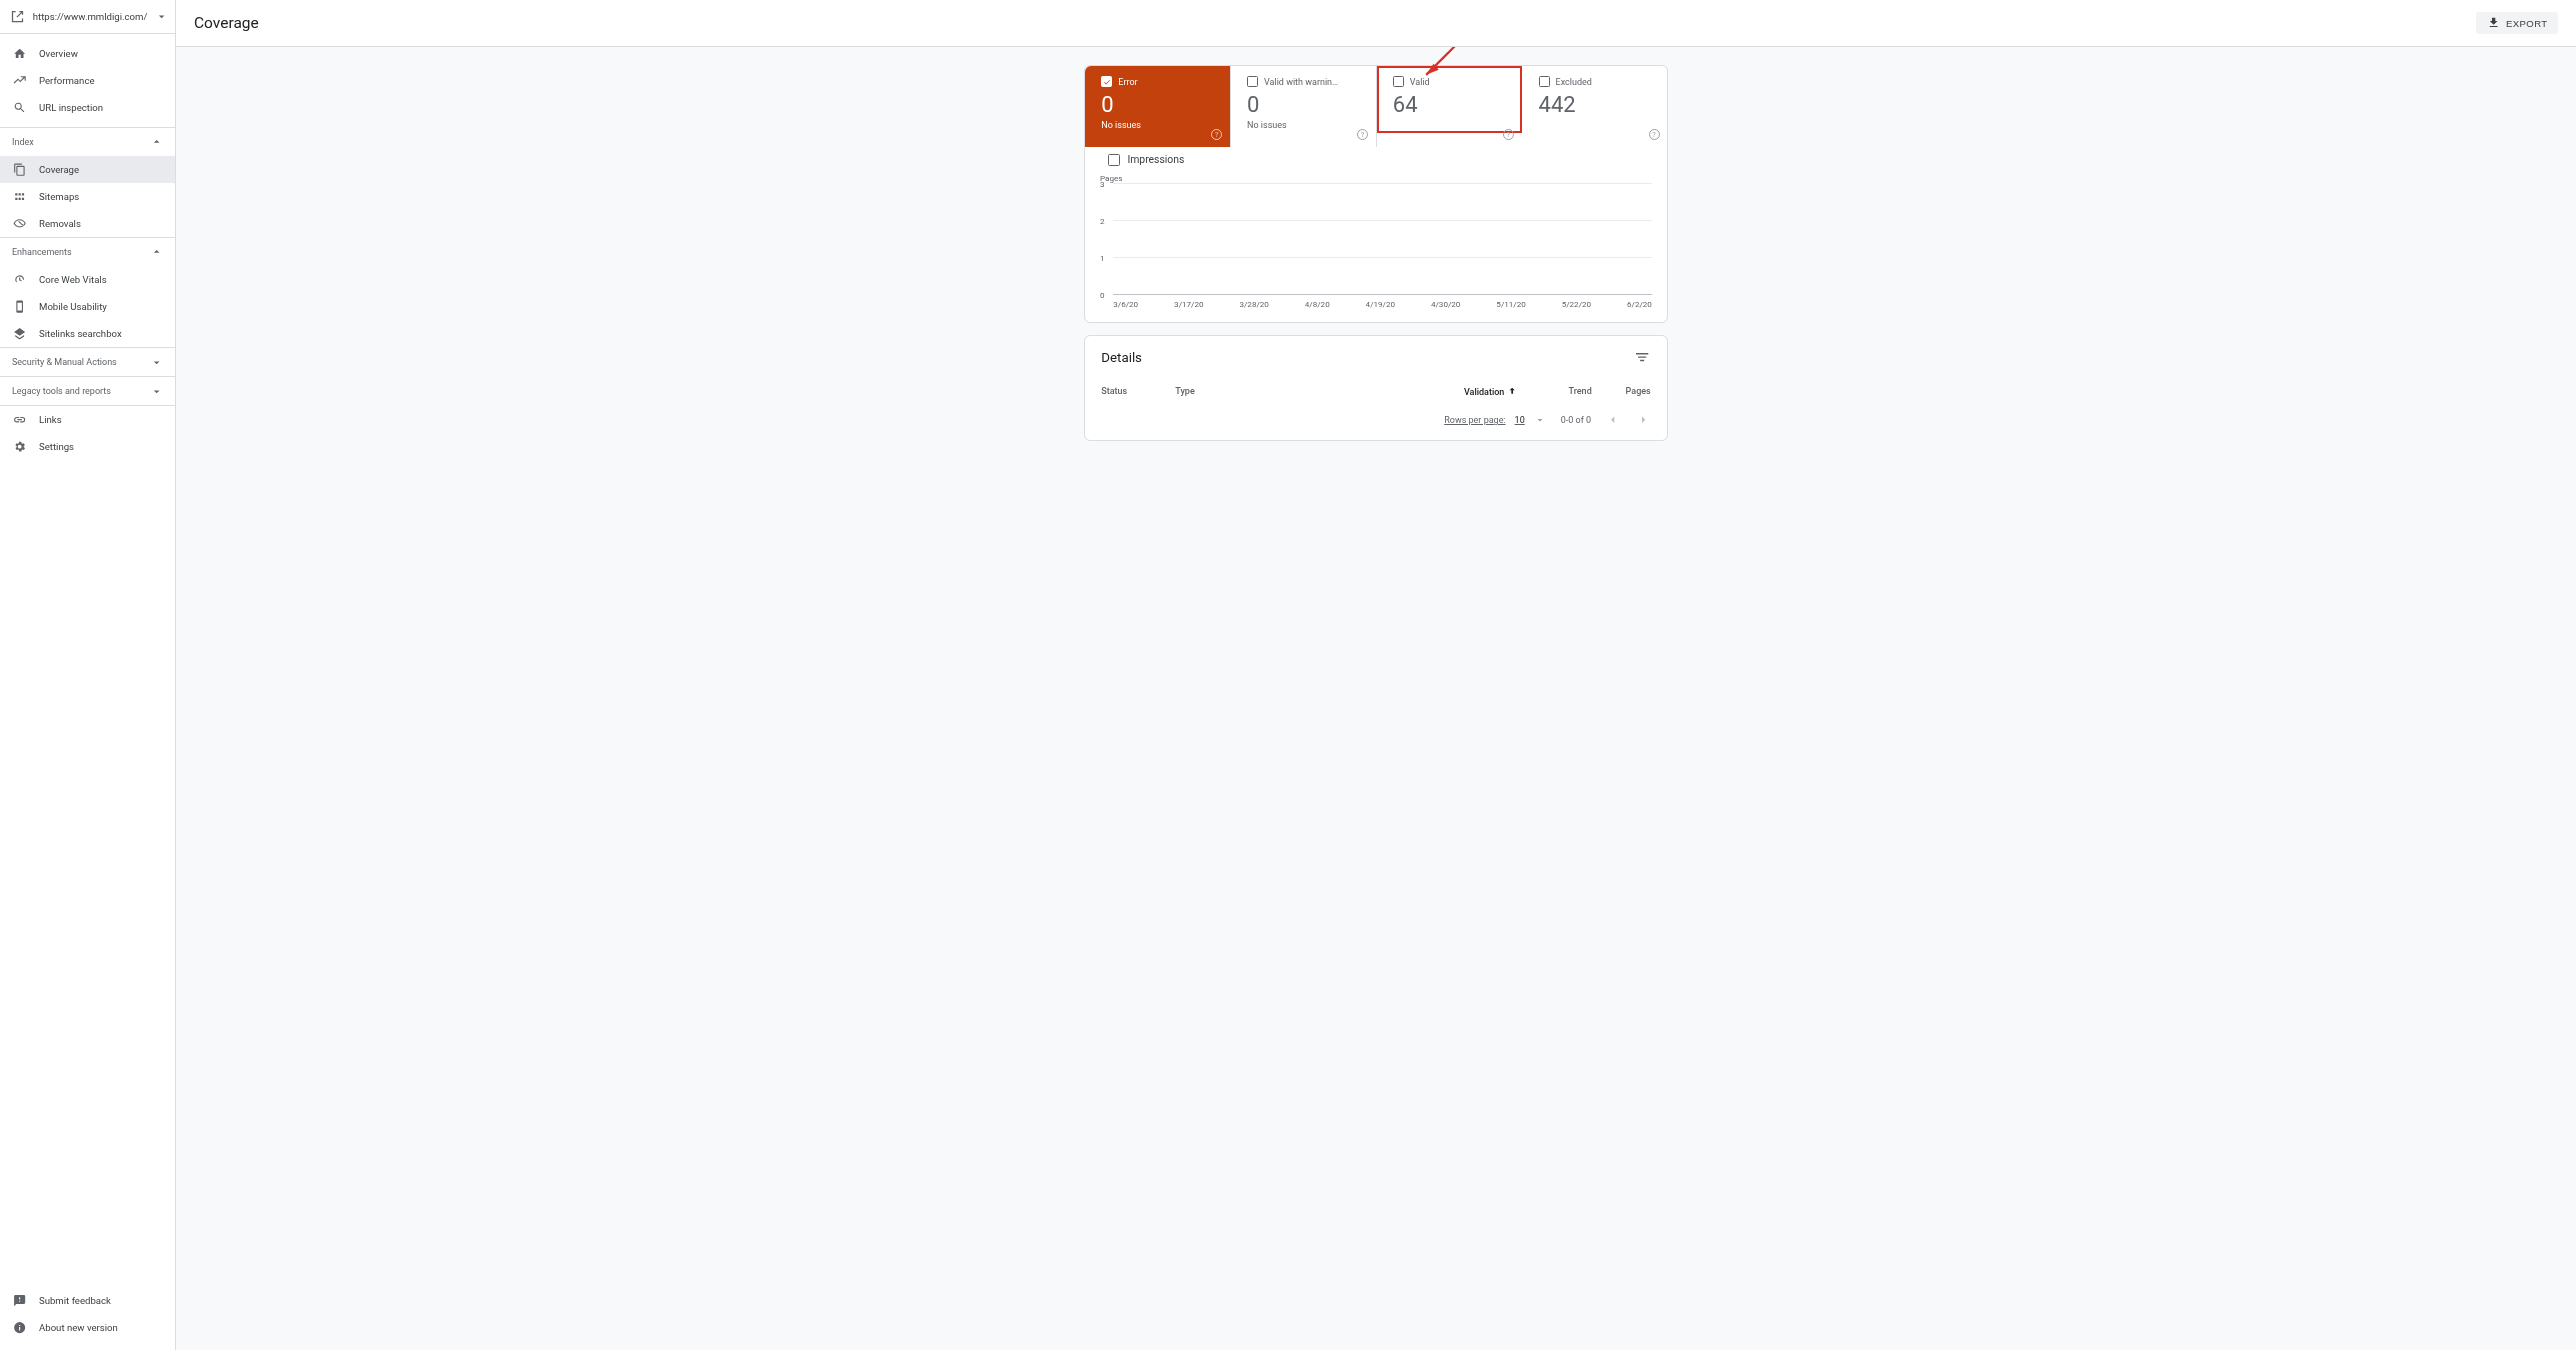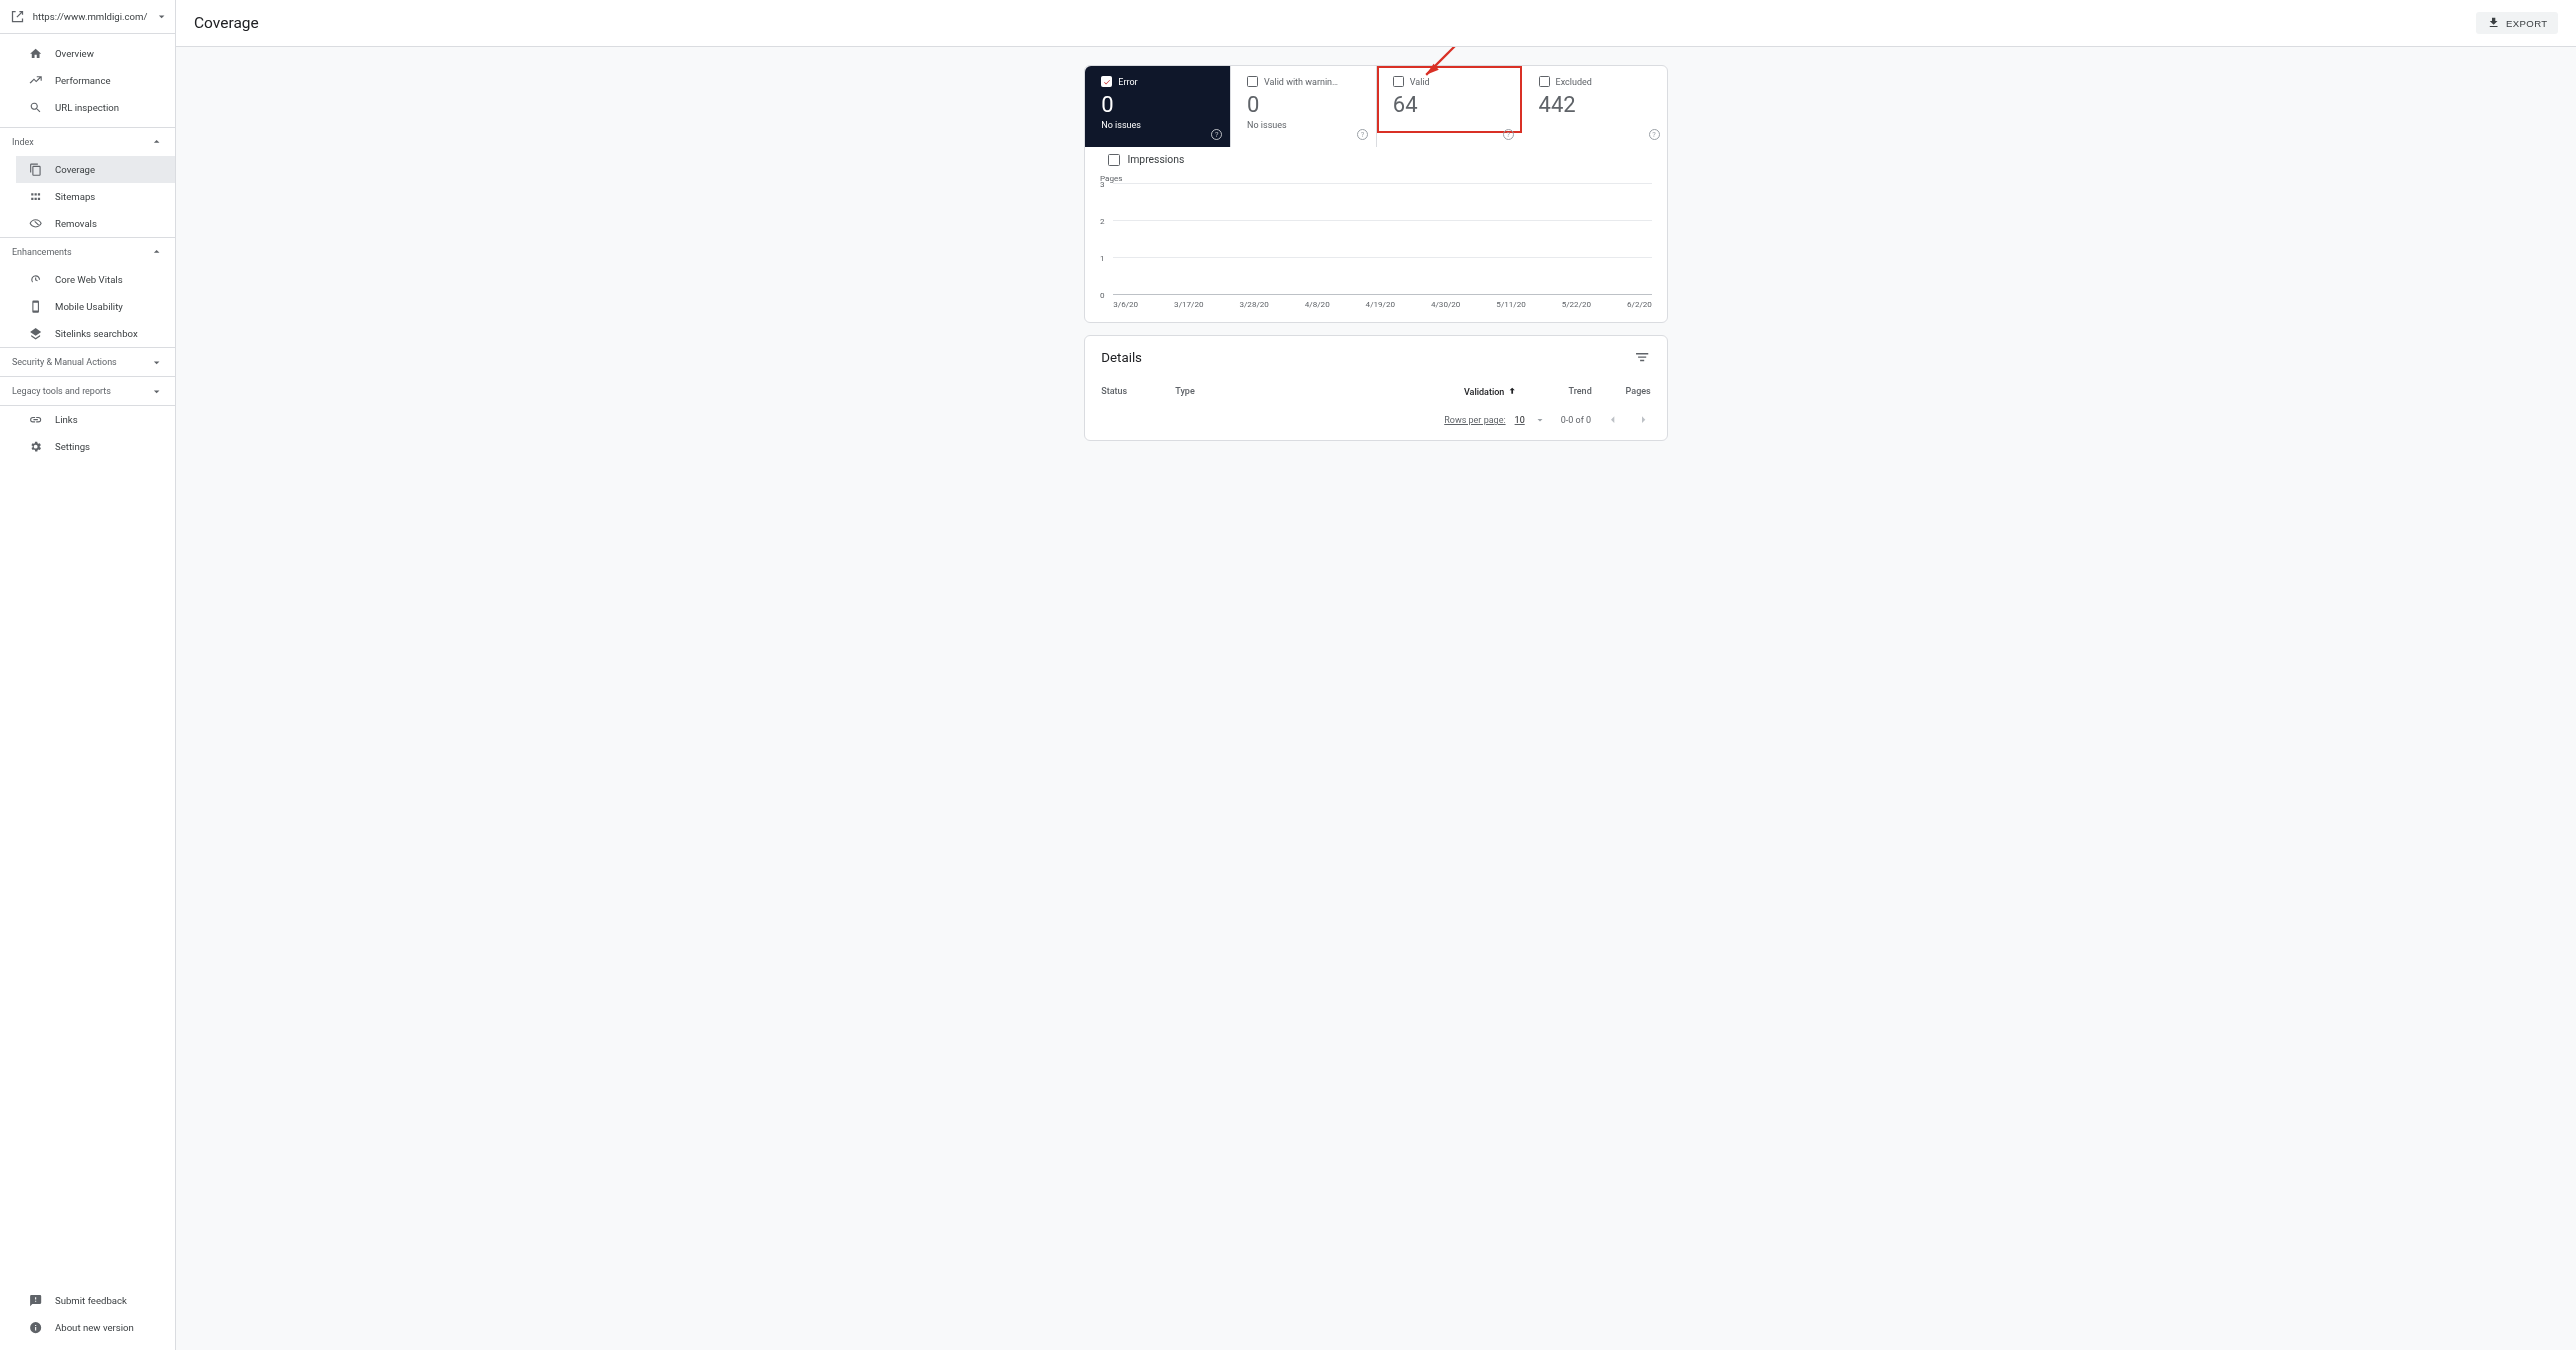--- a/index.html
+++ b/index.html
@@ -4,42 +4,42 @@
 <style>
 * { box-sizing: border-box; margin: 0; padding: 0; }
 body { font-family: 'Roboto', Arial, sans-serif; background: #fff; color: #202124; font-size: 10.4px; }
 .app { display: flex; height: 100vh; }
 .sidebar { width: 176px; border-right: 0.7px solid #dadce0; display: flex; flex-direction: column; }
 .sidebar-header { display: flex; align-items: center; padding: 9px 10.4px; border-bottom: 0.7px solid #dadce0; gap: 7.4px; }
 .logo-icon { width: 15px; height: 15px; color: #5f6368; }
 .site-url { font-size: 9.6px; color: #3c4043; flex: 1; }
 .dropdown-icon { color: #5f6368; }
 .nav { flex: 1; overflow-y: auto; padding-top: 6px; }
-.nav-item { display: flex; align-items: center; gap: 12px; padding: 6px 12px; color: #3c4043; font-size: 9.6px; cursor: pointer; min-height: 27px; margin-left: 16px; }
+.nav-item { display: flex; align-items: center; gap: 12px; padding: 6px 12px; color: #3c4043; font-size: 9.6px; cursor: pointer; min-height: 27px; }
 .nav-item.active { background: #e8eaed; }
 .nav-item .icon { width: 15px; height: 15px; color: #5f6368; display: flex; align-items: center; justify-content: center; }
 .nav-section { display: flex; align-items: center; justify-content: space-between; padding: 7.4px 12px; color: #5f6368; font-size: 9px; cursor: pointer; border-top: 0.7px solid #dadce0; }
 .nav-section:first-of-type { border-top: none; }
 .nav-footer { padding-bottom: 9px; }
 .nav-footer .nav-item { min-height: 27px; }
 .main { flex: 1; display: flex; flex-direction: column; background: #fff; }
 .main-header { display: flex; align-items: center; justify-content: space-between; padding: 12px 18px; border-bottom: 0.7px solid #dadce0; }
 .page-title { font-size: 15.5px; font-weight: 400; color: #202124; }
 .export-btn { display: flex; align-items: center; gap: 6px; padding: 4.4px 10.4px; background: #f1f3f4; border: none; border-radius: 3px; font-size: 9.6px; font-weight: 500; color: #3c4043; letter-spacing: 0.4px; cursor: pointer; }
 .filter-bar { display: flex; align-items: center; justify-content: space-between; padding: 10.4px 18px; border-bottom: 0.7px solid #dadce0; }
 .filter-left { display: flex; align-items: center; gap: 7.4px; color: #3c4043; font-size: 10.4px; cursor: pointer; }
 .filter-right { display: flex; align-items: center; gap: 18px; font-size: 9.6px; color: #5f6368; }
 .filter-right .value { color: #202124; }
 .content { flex: 1; background: #f8f9fa; padding: 18px; overflow-y: auto; }
 .content-inner { max-width: 584px; margin: 0 auto; }
 .card { background: #fff; border: 0.7px solid #dadce0; border-radius: 6px; }
 .tabs { display: flex; }
 .tab { flex: 1; padding: 10.4px 12px 10.4px 16.3px; border-right: 0.7px solid #dadce0; position: relative; cursor: pointer; height: 81px; }
 .tab:last-child { border-right: none; }
-.tab.error { background: #0f172a; color: #fff; border-radius: 6px 0 0 0; }
+.tab.error { background: #c2410c; color: #fff; border-radius: 6px 0 0 0; }
 .tab-header { display: flex; align-items: center; gap: 6px; font-size: 9px; margin-bottom: 4.4px; }
 .tab:not(.error) .tab-header { color: #5f6368; }
 .tab .checkbox { width: 11px; height: 11px; border: 1.5px solid currentColor; border-radius: 1.5px; display: inline-flex; align-items: center; justify-content: center; }
 .tab.error .checkbox { background: #fff; border-color: #fff; color: #c5221f; }
 .tab-value { font-size: 22px; font-weight: 400; }
 .tab:not(.error) .tab-value { color: #5f6368; }
 .tab-sub { font-size: 9px; margin-top: 3px; }
 .tab:not(.error) .tab-sub { color: #5f6368; }
 .tab-help { position: absolute; bottom: 7.4px; right: 7.4px; color: #9aa0a6; font-size: 10.4px; }
 .tab.error .tab-help { color: rgba(255,255,255,0.7); }

